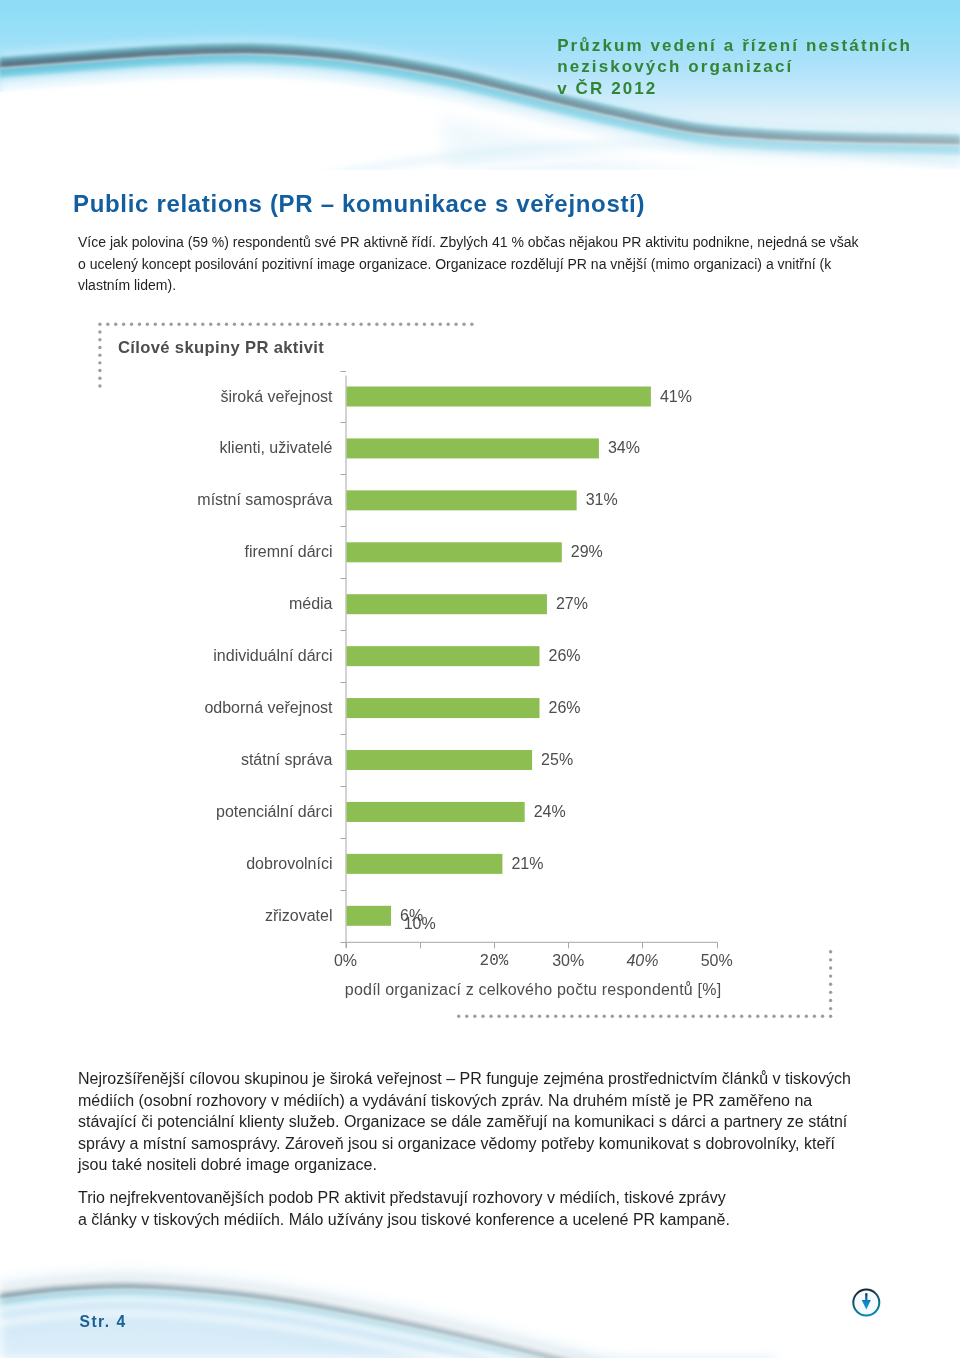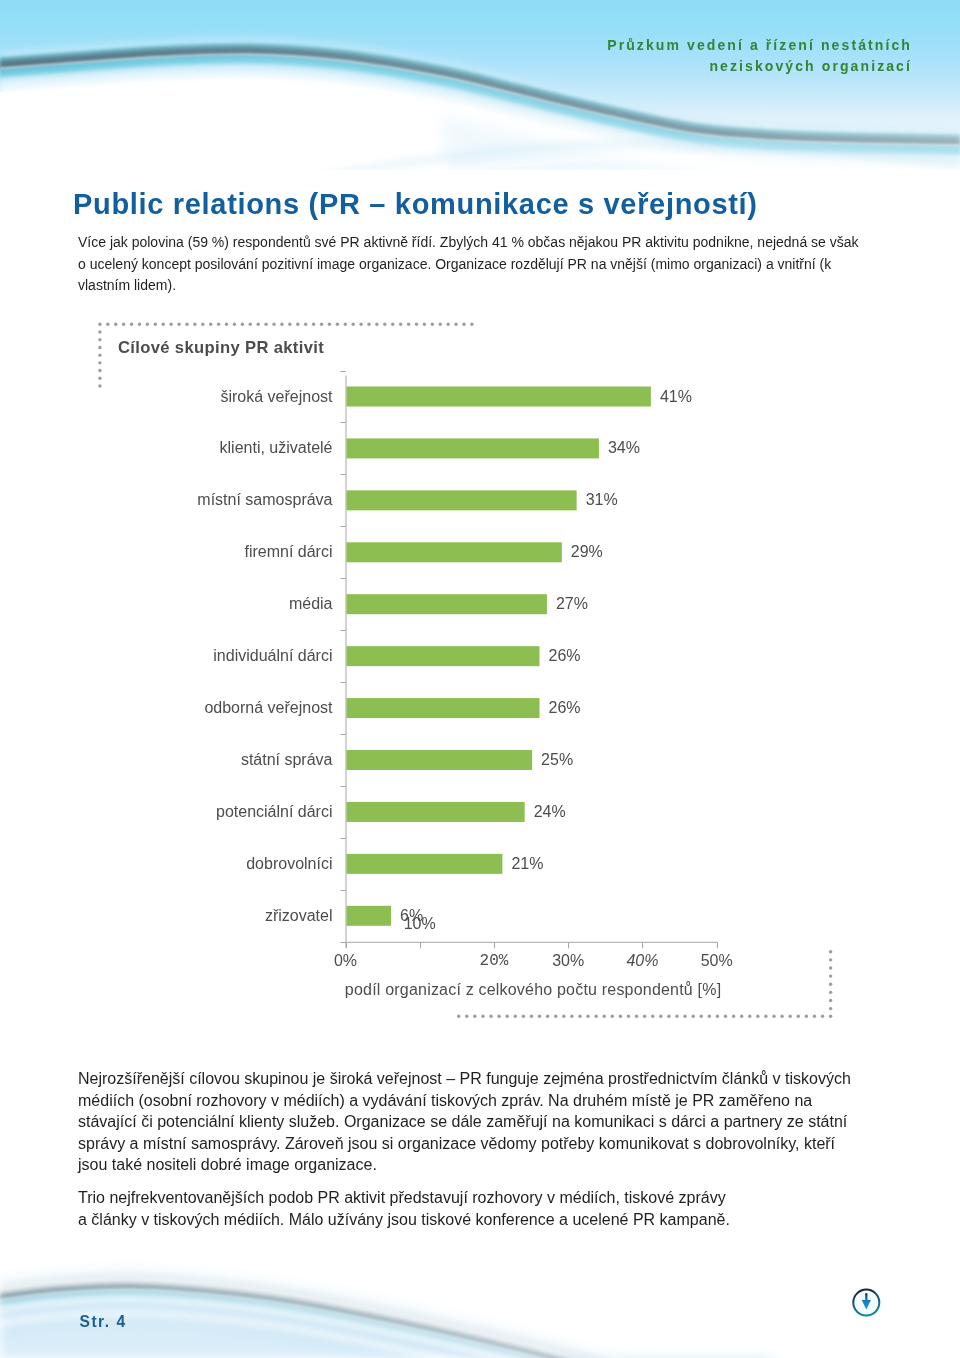--- a/index.html
+++ b/index.html
@@ -4,26 +4,26 @@
 <style>
   html,body{margin:0;padding:0;}
   body{width:960px;height:1358px;background:#ffffff;
        font-family:"Liberation Sans",sans-serif;overflow:hidden;position:relative;
        -webkit-font-smoothing:antialiased;}
   .page{position:absolute;left:0;top:0;width:960px;height:1358px;}
 
   
   .hdr{position:absolute;left:0;top:0;width:960px;height:182px;overflow:hidden;}
   .hdr>svg{position:absolute;left:0;top:0;}
-  .hdr-text{position:absolute;right:48px;top:35px;text-align:right;
-            color:#318534;font-weight:bold;font-size:14px;letter-spacing:2.1px;
+  .hdr-text{position:absolute;right:48px;top:35px;text-align:left;
+            color:#318534;font-weight:bold;font-size:17px;letter-spacing:2.1px;
             line-height:21.4px;}
 
   
-  .h1{position:absolute;left:73px;top:192px;color:#135e9e;font-size:29px;font-weight:bold;
+  .h1{position:absolute;left:73px;top:192px;color:#135e9e;font-size:24px;font-weight:bold;
       white-space:nowrap;letter-spacing:0.68px;line-height:24px;}
   .intro{position:absolute;left:78px;top:232px;width:790px;color:#221f1f;font-size:14px;
          line-height:21.5px;}
 
   
   .chart{position:absolute;left:0px;top:0px;width:960px;height:1060px;}
   .chart svg.deco{position:absolute;left:0;top:0;}
   .chart-title{position:absolute;left:118px;top:338px;color:#4d4d4d;font-size:16.6px;font-weight:bold;letter-spacing:0.35px;}
   .plot{position:absolute;left:0;top:0;}
   .lbl{position:absolute;color:#4d4d4d;font-size:16px;white-space:nowrap;
@@ -119,20 +119,21 @@
         <path d="M0.0 80.0C13.3 79.0 53.3 75.9 80.0 74.0C106.7 72.1 131.7 69.8 160.0 68.5C188.3 67.2 220.0 65.4 250.0 66.0C280.0 66.6 308.3 68.3 340.0 72.0C371.7 75.7 410.0 82.2 440.0 88.0C470.0 93.8 491.7 100.0 520.0 106.7C548.3 113.4 580.0 121.5 610.0 128.0C640.0 134.6 670.0 141.8 700.0 146.0C730.0 150.2 760.0 151.4 790.0 153.0C820.0 154.6 851.7 154.8 880.0 155.5C908.3 156.2 946.7 156.8 960.0 157.0" stroke="#c7e9f5" stroke-width="7" fill="none" opacity="0.6" filter="url(#bl3)"></path>
         <path d="M0.0 86.0C13.3 85.0 53.3 81.9 80.0 80.0C106.7 78.1 131.7 75.8 160.0 74.5C188.3 73.2 220.0 71.4 250.0 72.0C280.0 72.6 308.3 74.3 340.0 78.0C371.7 81.7 410.0 88.2 440.0 94.0C470.0 99.8 491.7 106.0 520.0 112.7C548.3 119.4 580.0 127.5 610.0 134.0C640.0 140.6 670.0 147.8 700.0 152.0C730.0 156.2 760.0 157.4 790.0 159.0C820.0 160.6 851.7 160.8 880.0 161.5C908.3 162.2 946.7 162.8 960.0 163.0" stroke="#f0f9fd" stroke-width="8" fill="none" opacity="0.9" filter="url(#bl5)"></path>
 
         <path d="M300 182 C420 156 560 140 700 144 C805 147 892 155 960 164" stroke="#cbe7f4" stroke-width="4" fill="none" opacity="0.75" filter="url(#bl5)"></path>
         <path d="M370 182 C470 166 580 154 715 158 C818 161 896 167 960 175" stroke="#ffffff" stroke-width="3" fill="none" opacity="0.9" filter="url(#bl3)"></path>
       </g>
     </svg>
     <div class="hdr-text">
       <div>Průzkum vedení a řízení nestátních</div>
       <div>neziskových organizací</div>
+      <div>v ČR 2012</div>
     </div>
   </div>
 
   <div class="h1">Public relations (PR – komunikace s veřejností)</div>
   <div class="intro">Více jak polovina (59 %) respondentů své PR aktivně řídí. Zbylých 41 % občas nějakou PR aktivitu podnikne, nejedná se však o ucelený koncept posilování pozitivní image organizace. Organizace rozdělují PR na vnější (mimo organizaci) a vnitřní (k vlastním lidem).</div>
 
   <div class="chart" id="chart">
     <div class="chart-title">Cílové skupiny PR aktivit</div>
   <svg width="960" height="1060" class="deco">
         <circle cx="99.90" cy="324.30" r="1.7" fill="#9d9d9d"></circle>

